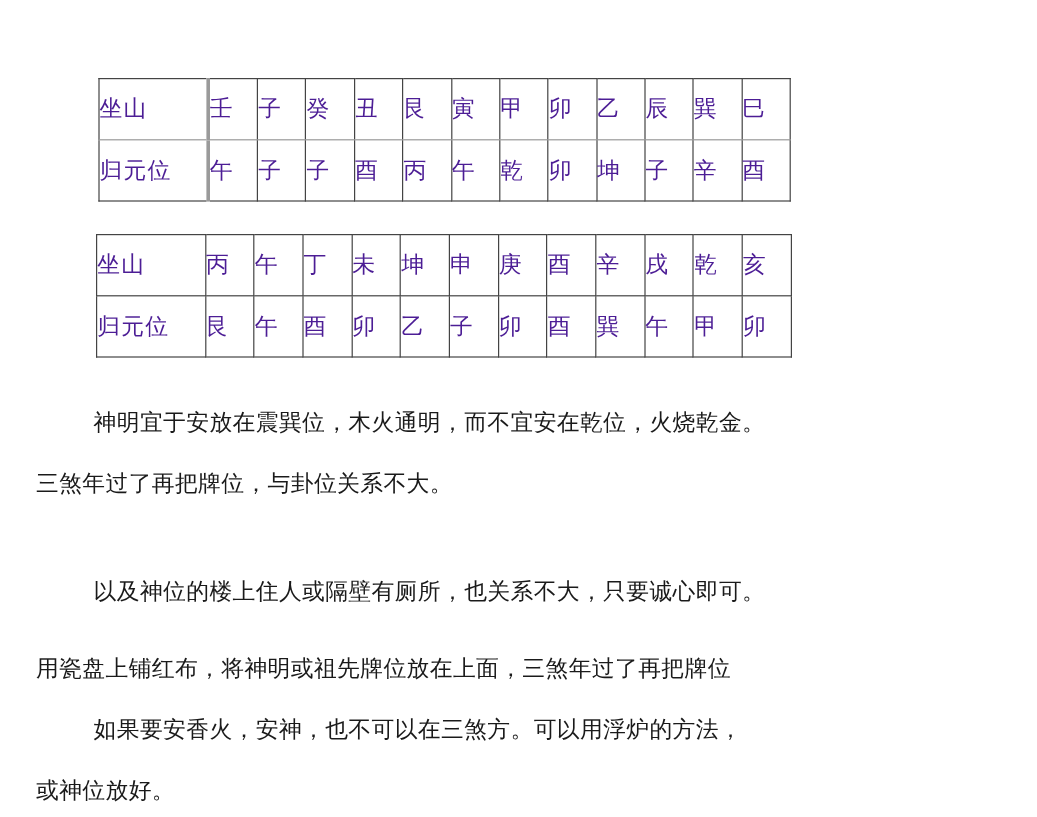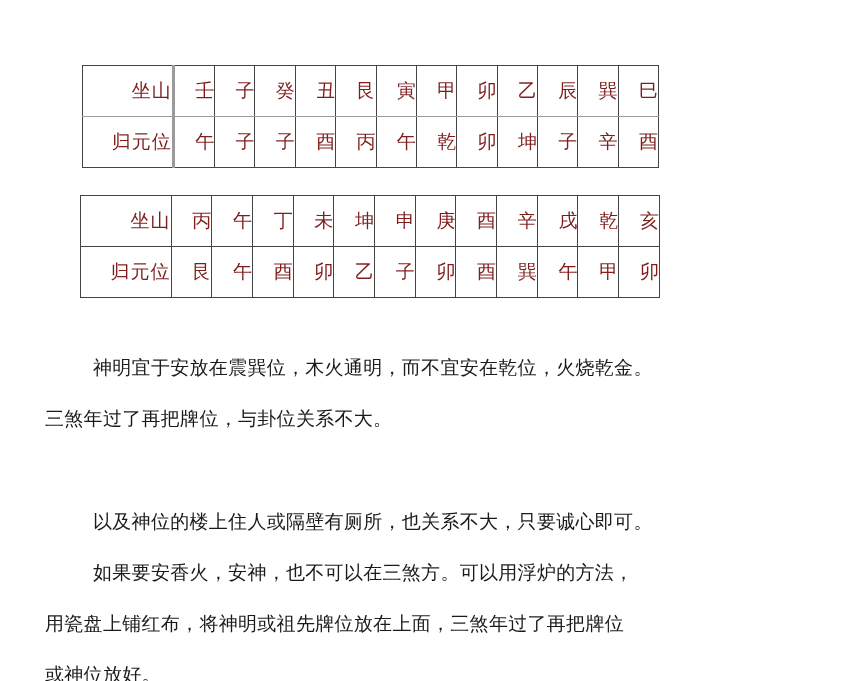--- a/index.html
+++ b/index.html
@@ -16,25 +16,25 @@
       color: #1a1a1a;
     }
     table.mapping {
       position: absolute;
       border-collapse: collapse;
       table-layout: fixed;
       font-size: 19px;
     }
     table.mapping td {
       border: 1.5px solid #444;
-      text-align: right;
+      text-align: left;
       vertical-align: middle;
       padding: 0;
       height: 50px;
-      color: #7f1d1d;
+      color: #4c1d95;
     }
     table.mapping td.label {
       width: 88px;
       font-size: 19px;
       letter-spacing: 1px;
     }
     table.mapping td.cell {
       width: 39px;
     }
     table.mapping td.soft-left { border-left-color: #9a9a9a; }
@@ -43,33 +43,33 @@
     #table-1 td.thick-left { border-left: 3px solid #9a9a9a; }
     #table-2 { left: 80px; top: 195px; width: 580px; }
     #table-2 tr.top td { border-bottom-color: #444; }
 
     .para {
       position: absolute;
       left: 30px;
       width: 700px;
       font-size: 19px;
       line-height: 51px;
-      margin: 15px;
+      margin: 0;
       color: #1a1a1a;
       letter-spacing: 0.3px;
     }
     .para .line {
       display: block;
       white-space: nowrap;
     }
     .para .line.indent {
       padding-left: 48px;
     }
     #para-1 { top: 327px; }
-    #para-2 { top: 481px; }
+    #para-2 { top: 468px; }
     #para-3 { top: 532px; }
   </style>
 </head>
 <body>
 
 <table class="mapping" id="table-1">
   <tbody>
       <tr class="top">
     <td class="label">坐山</td>
     <td class="cell thick-left">壬</td>
@@ -141,16 +141,16 @@
 <p class="para" id="para-1">
   <span class="line indent">神明宜于安放在震巽位，木火通明，而不宜安在乾位，火烧乾金。</span>
   <span class="line">三煞年过了再把牌位，与卦位关系不大。</span>
 </p>
 
 <p class="para" id="para-2">
   <span class="line indent">以及神位的楼上住人或隔壁有厕所，也关系不大，只要诚心即可。</span>
 </p>
 
 <p class="para" id="para-3">
+  <span class="line">用瓷盘上铺红布，将神明或祖先牌位放在上面，三煞年过了再把牌位</span>
   <span class="line indent">如果要安香火，安神，也不可以在三煞方。可以用浮炉的方法，</span>
-  <span class="line">用瓷盘上铺红布，将神明或祖先牌位放在上面，三煞年过了再把牌位</span>
   <span class="line">或神位放好。</span>
 </p>
 
 </body></html>

